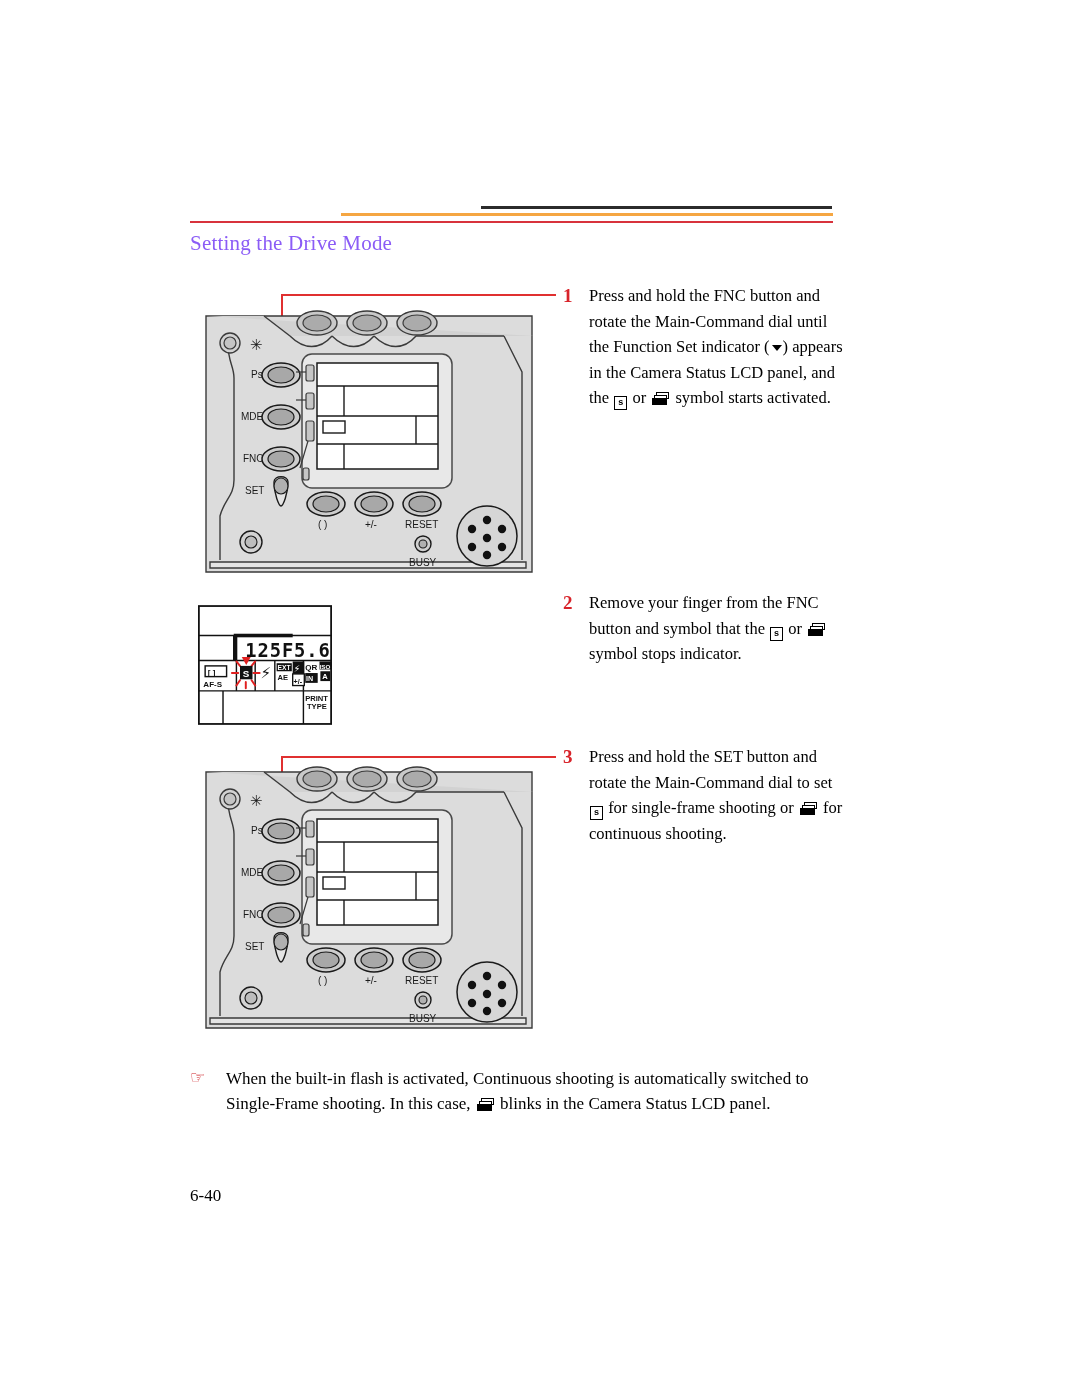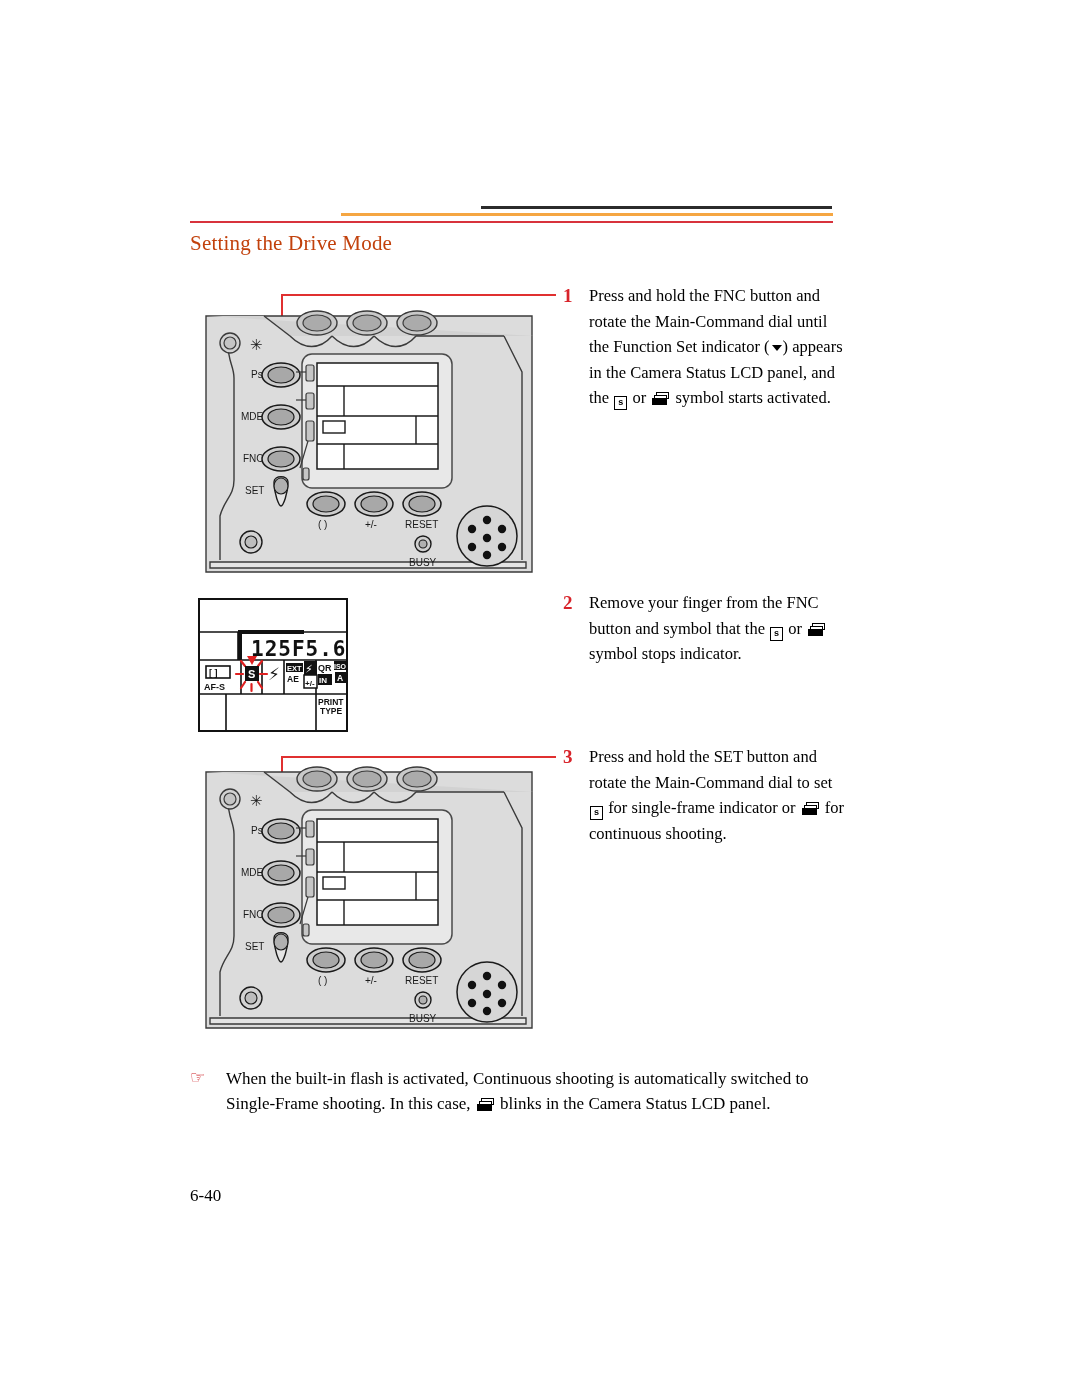--- a/index.html
+++ b/index.html
@@ -33,21 +33,21 @@
     left: 190px; top: 221px; width: 643px;
     border-top: 2px solid #d8323c;
   }
 
   
   .page-heading {
     position: absolute;
     left: 190px;
     top: 231px;
     font-size: 21px;
-    color: #c2410c;
+    color: #8b5cf6;
     letter-spacing: 0.2px;
     white-space: nowrap;
   }
 
   
   .step {
     position: absolute;
     display: flex;
     align-items: flex-start;
   }
@@ -134,21 +134,21 @@
   }
   #camera-top    { left: 204px; top: 310px; }
   #camera-bottom { left: 204px; top: 766px; }
   .camera svg { display: block; width: 100%; height: 100%; }
 
   
   .lcd-figure {
     position: absolute;
     left: 198px;
     top: 598px;
-    width: 150px;
+    width: 134px;
     height: 134px;
   }
   .lcd-figure svg { display: block; width: 100%; height: 100%; }
 
   
   .note {
     position: absolute;
     left: 190px;
     top: 1066px;
     width: 660px;
@@ -211,21 +211,21 @@
     <span class="g-cont"><i></i><i></i><i></i></span>
     <span>symbol stops indicator.</span>
   </div>
 </div>
 
 <div class="step" id="step3">
   <div class="step-num">3</div>
   <div class="step-body">
     <span>Press and hold the SET button and rotate the Main-Command dial to set</span>
     <span class="g-single">s</span>
-    <span>for single-frame indicator or</span>
+    <span>for single-frame shooting or</span>
     <span class="g-cont"><i></i><i></i><i></i></span>
     <span>for continuous shooting.</span>
   </div>
 </div>
 
 <div class="camera" id="camera-top">
   <svg viewBox="0 0 330 272" xmlns="http://www.w3.org/2000/svg">
     <g stroke="#3a3a3a" stroke-width="1.4" fill="none">
 
       <path d="M2,6 L328,6 L328,262 L2,262 Z" fill="#dcdcdc"></path>

